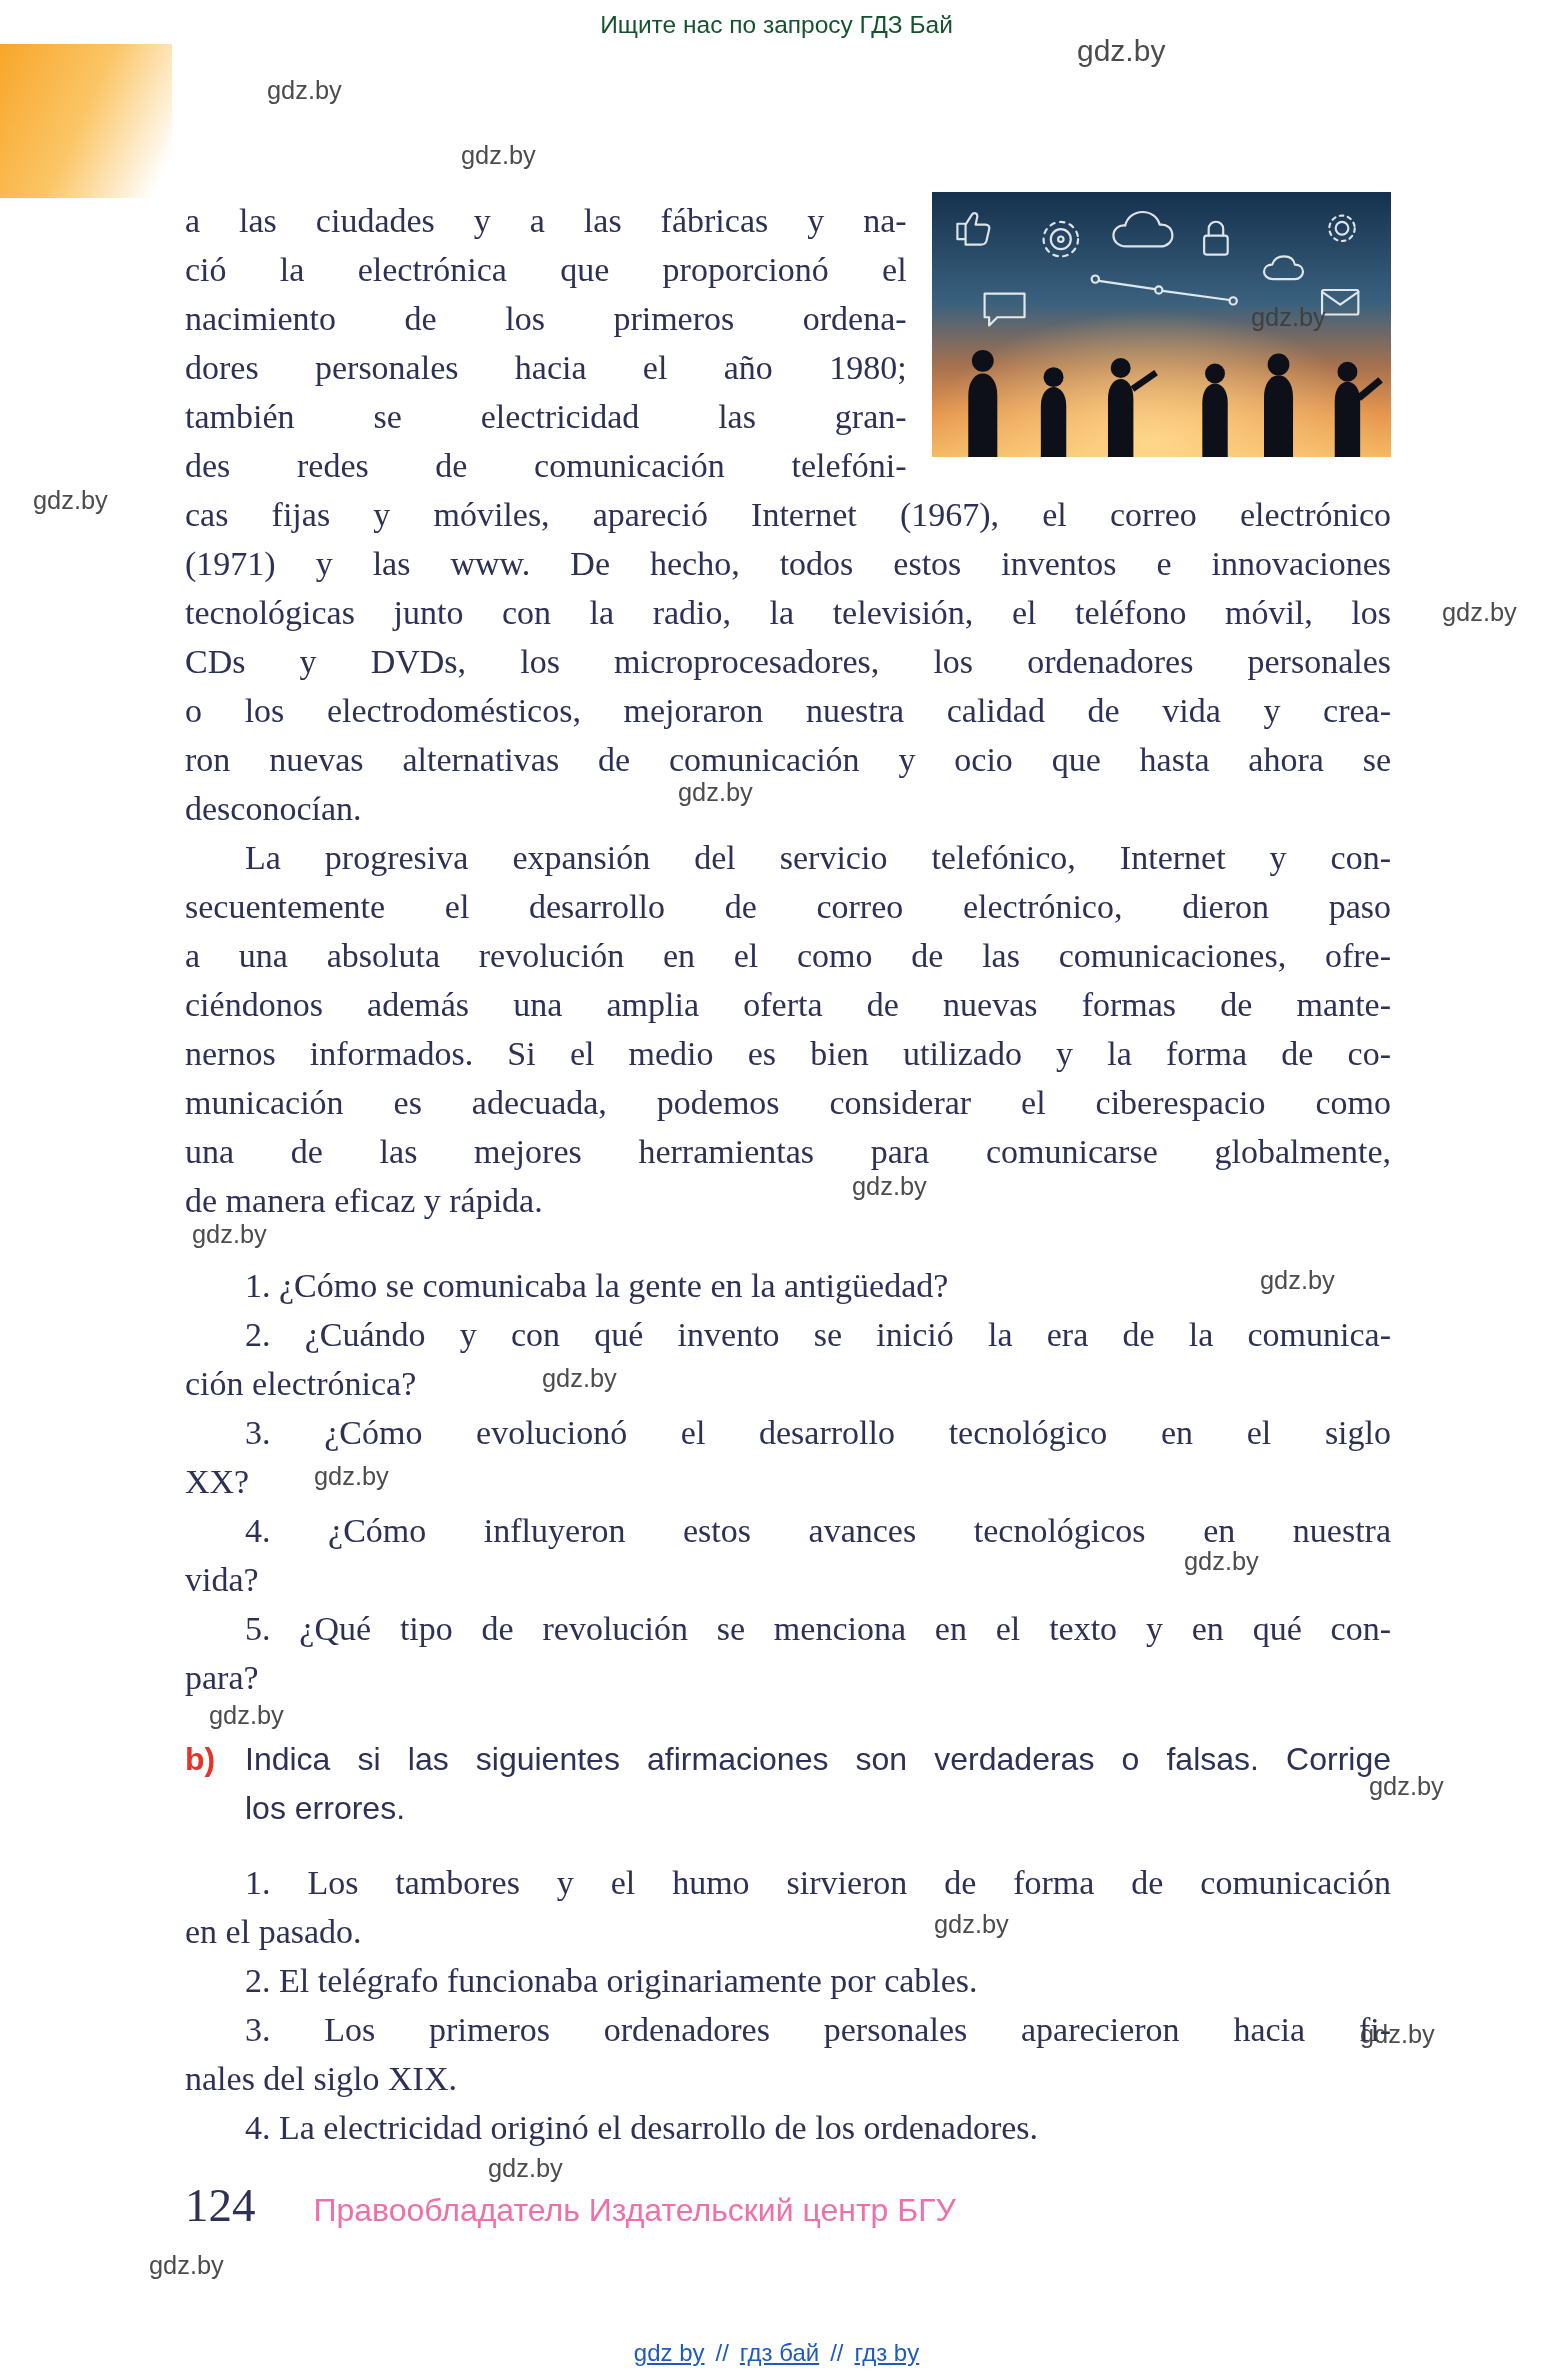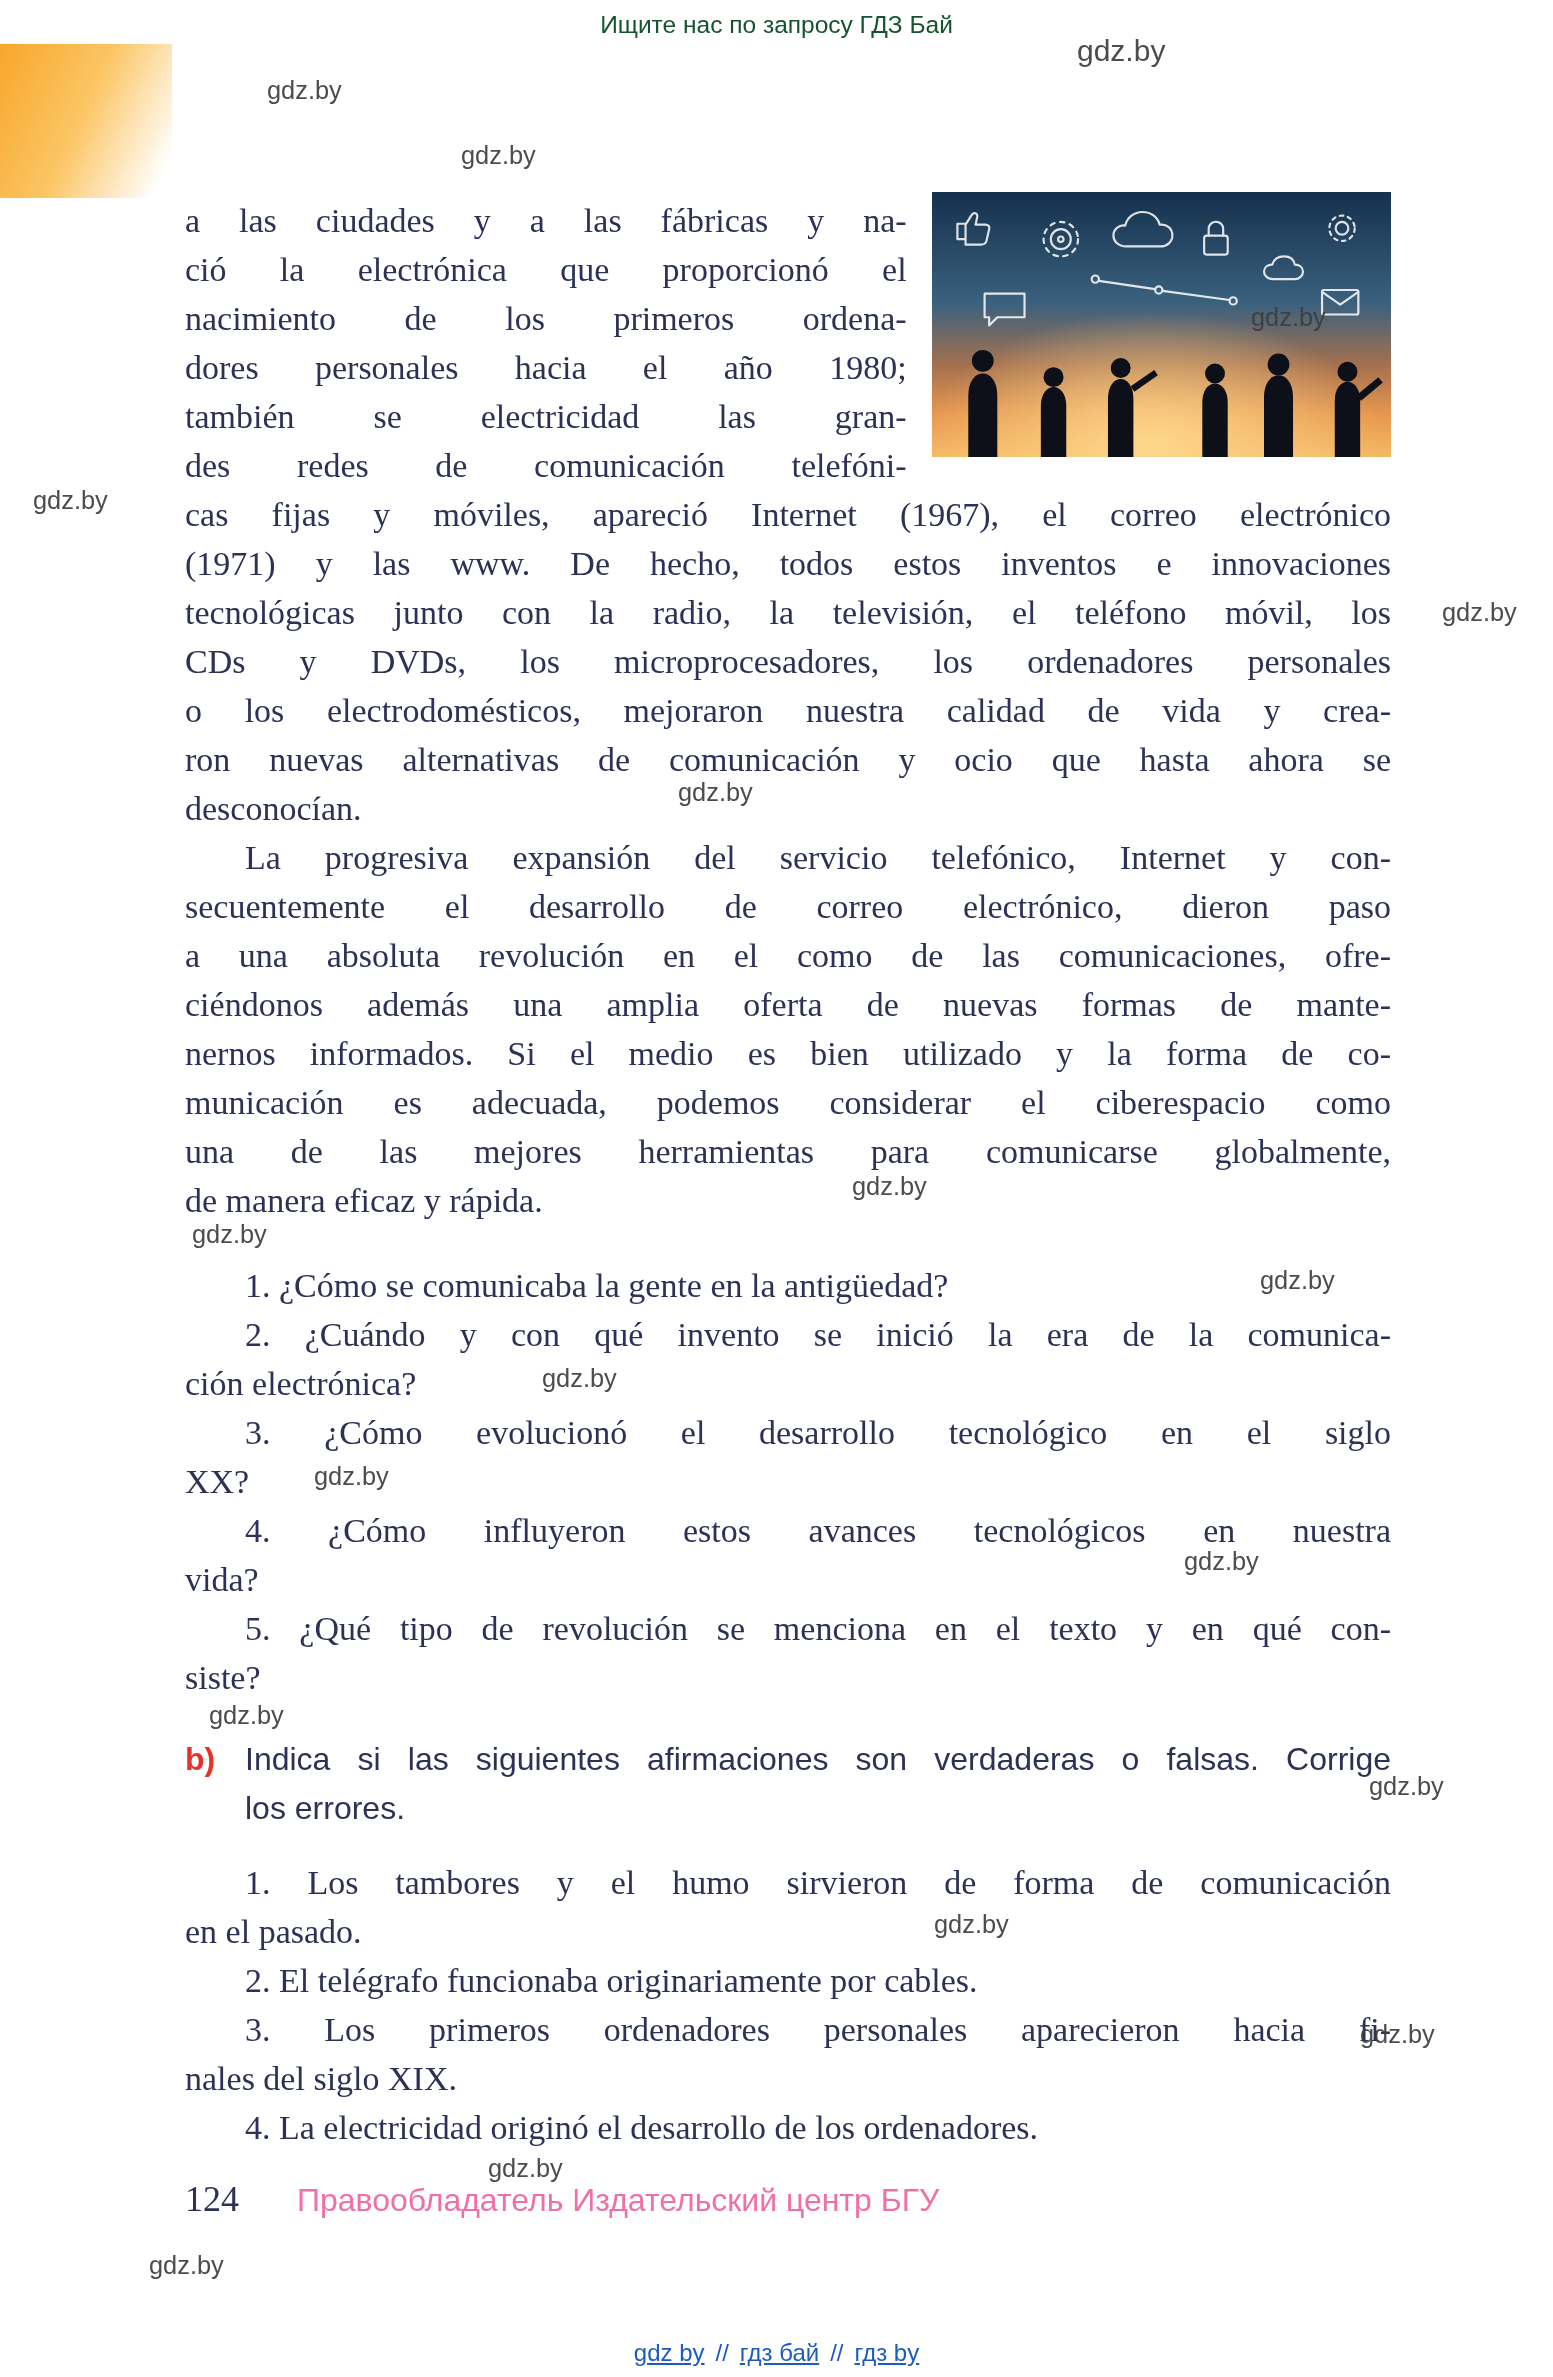--- a/index.html
+++ b/index.html
@@ -51,21 +51,21 @@
     position: absolute; z-index: 5;
     font-family: "Liberation Sans", sans-serif;
     font-size: 25.4px; color: #3d3d3d; opacity: 0.92;
     white-space: nowrap;
   }
   .wm-lg { font-size: 30px; }
   .page-footer {
     position: absolute; left: 185px; top: 2178px;
     display: flex; align-items: baseline; gap: 58px;
   }
-  .page-number { font-size: 36px; color: #2d3155; }
+  .page-number { font-size: 47px; color: #2d3155; }
   .publisher {
     font-family: "Liberation Sans", sans-serif;
     font-size: 32px; color: #ef6fa8;
   }
   .bottom-links {
     position: absolute; left: 0; right: 0; top: 2339px;
     text-align: center;
     font-family: "Liberation Sans", sans-serif;
     font-size: 24px; color: #1d5bbf;
   }
@@ -195,21 +195,21 @@
       <div class="question">
         <div class="line jl ind">3. ¿Cómo evolucionó el desarrollo tecnológico en el siglo</div>
         <div class="line ll">XX?</div>
       </div>
       <div class="question">
         <div class="line jl ind">4. ¿Cómo influyeron estos avances tecnológicos en nuestra</div>
         <div class="line ll">vida?</div>
       </div>
       <div class="question">
         <div class="line jl ind">5. ¿Qué tipo de revolución se menciona en el texto y en qué con-</div>
-        <div class="line ll">siste?</div>
+        <div class="line ll">para?</div>
       </div>
     </div>
 
     <div class="taskb">
       <div class="taskb-label">b)</div>
       <div class="taskb-text">
         <div class="line jl">Indica si las siguientes afirmaciones son verdaderas o falsas. Corrige</div>
         <div class="line ll">los errores.</div>
       </div>
     </div>

